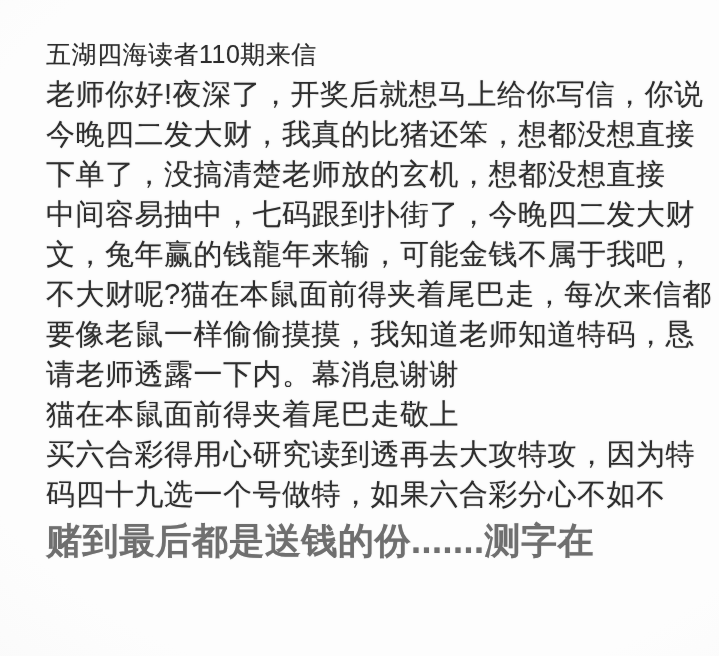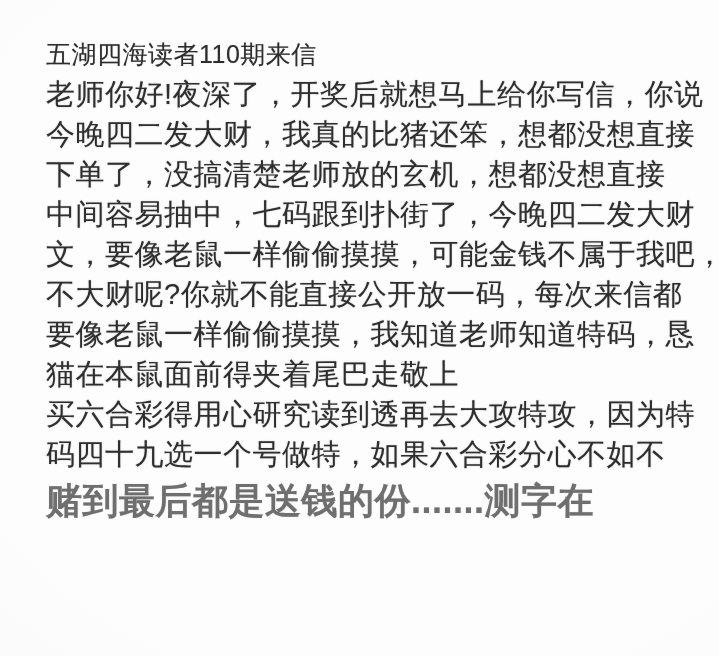--- a/index.html
+++ b/index.html
@@ -58,22 +58,23 @@
 <body>
 
 <div class="photo-page">
 
   <div class="letter-title">五湖四海读者110期来信</div>
 
   <div class="letter-line">老师你好!夜深了，开奖后就想马上给你写信，你说</div>
   <div class="letter-line">今晚四二发大财，我真的比猪还笨，想都没想直接</div>
   <div class="letter-line">下单了，没搞清楚老师放的玄机，想都没想直接</div>
   <div class="letter-line">中间容易抽中，七码跟到扑街了，今晚四二发大财</div>
-  <div class="letter-line">文，要像老鼠一样偷偷摸摸，可能金钱不属于我吧，</div>
-  <div class="letter-line">不大财呢?你就不能直接公开放一码，每次来信都</div>
+  <div class="letter-line">文，兔年赢的钱龍年来输，可能金钱不属于我吧，</div>
+  <div class="letter-line">不大财呢?猫在本鼠面前得夹着尾巴走，每次来信都</div>
   <div class="letter-line">要像老鼠一样偷偷摸摸，我知道老师知道特码，恳</div>
+  <div class="letter-line">请老师透露一下内。幕消息谢谢</div>
   <div class="letter-line">猫在本鼠面前得夹着尾巴走敬上</div>
   <div class="letter-line">买六合彩得用心研究读到透再去大攻特攻，因为特</div>
   <div class="letter-line">码四十九选一个号做特，如果六合彩分心不如不</div>
 
   <div class="letter-footer">赌到最后都是送钱的份.......测字在</div>
 
 </div>
 
 </body></html>

